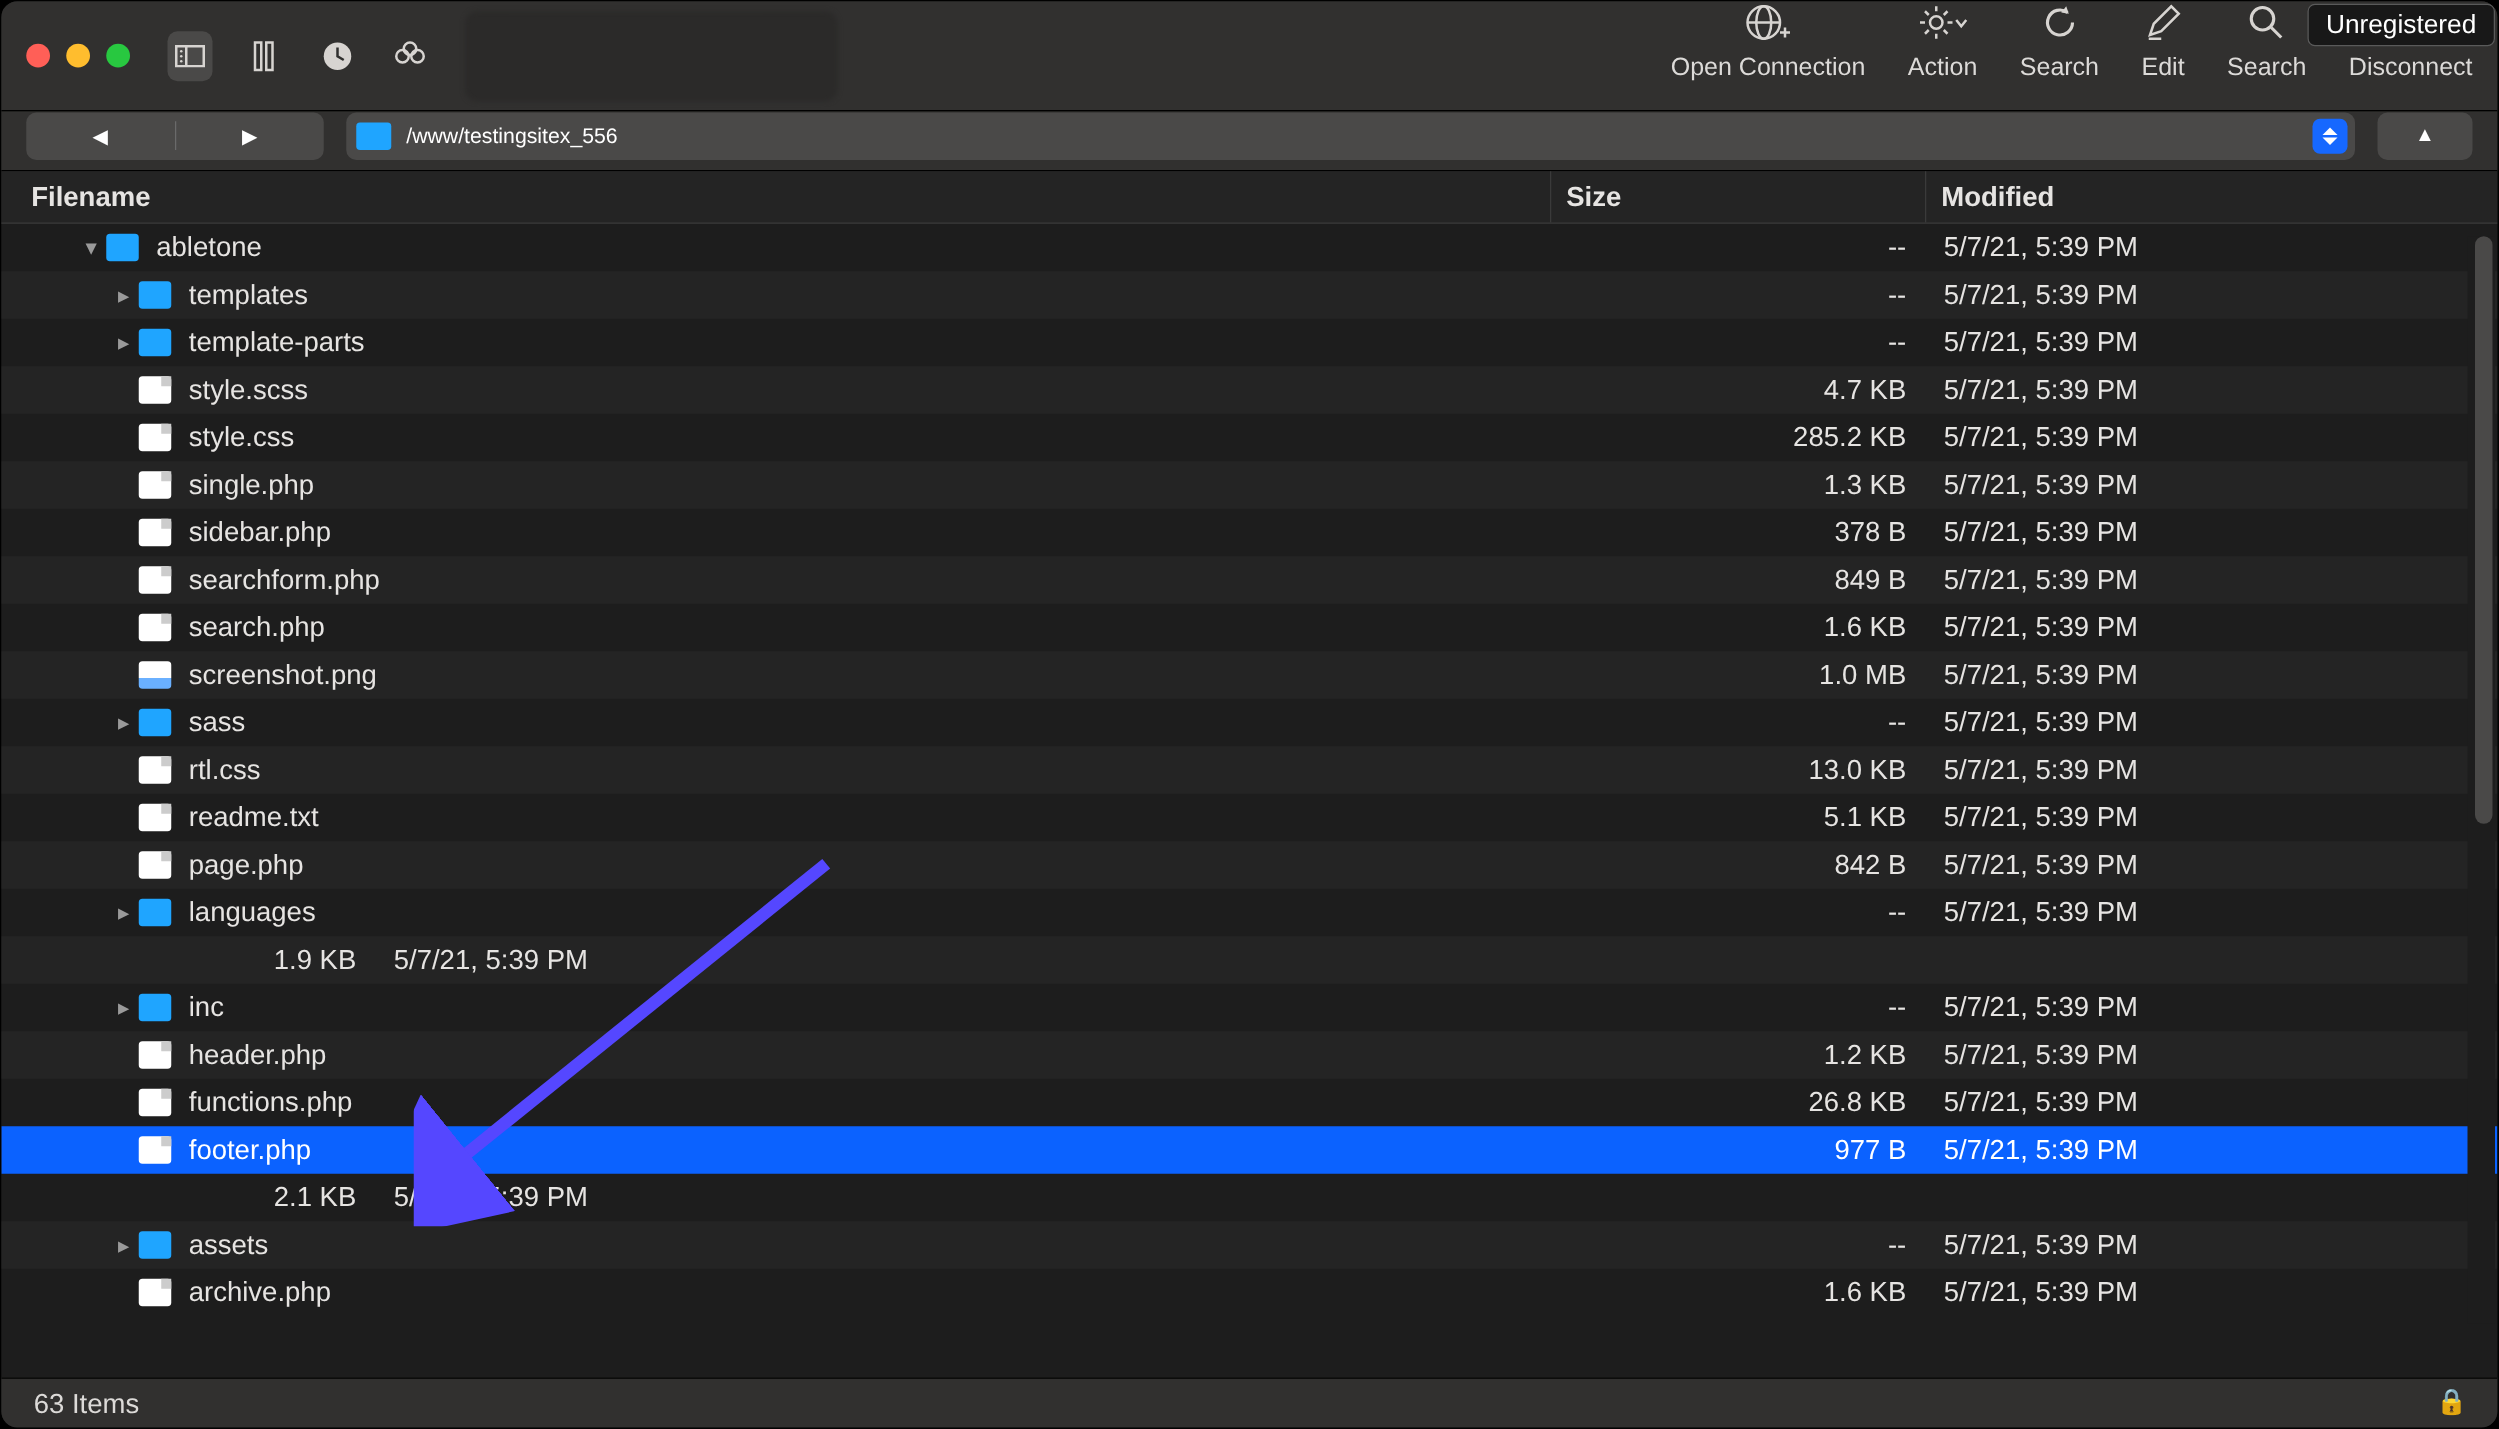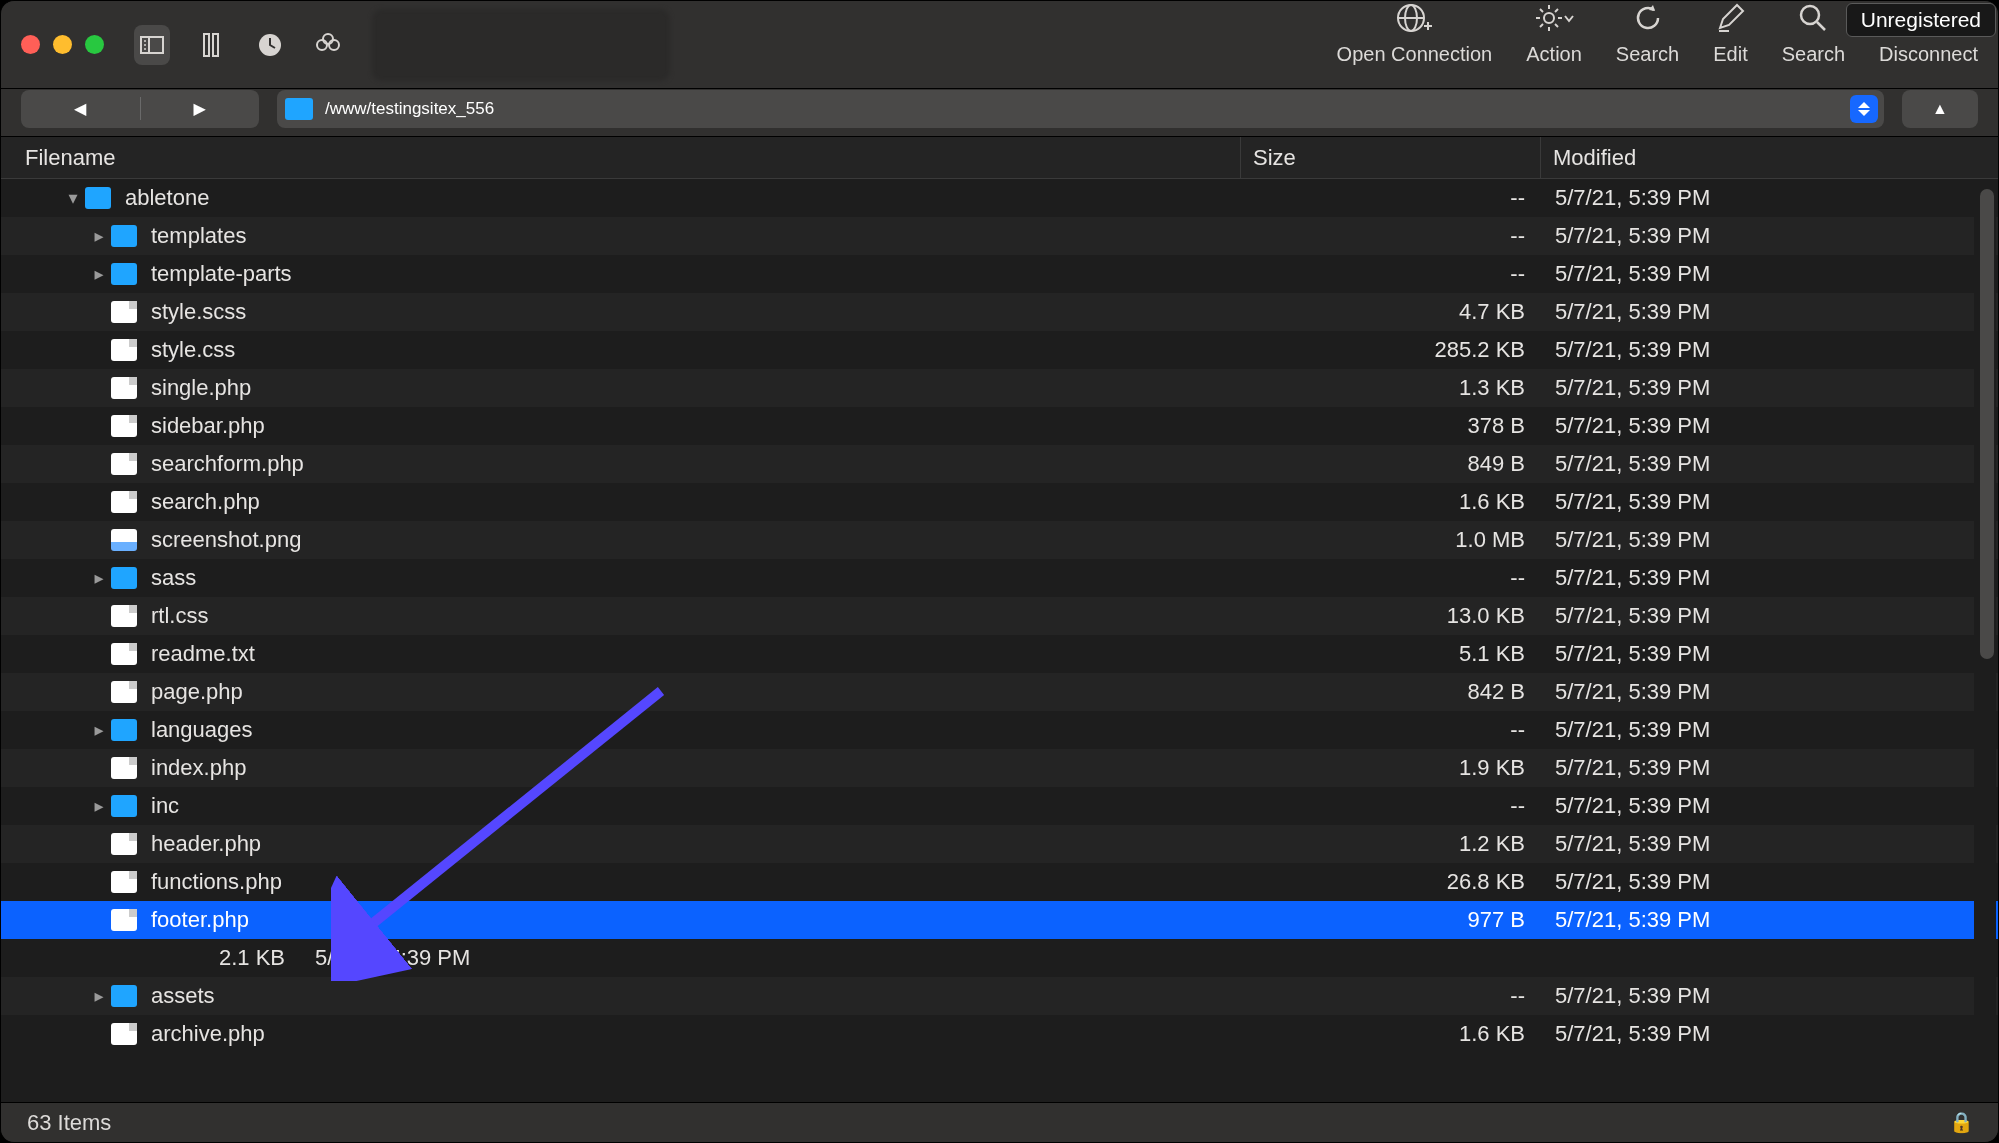--- a/index.html
+++ b/index.html
@@ -51,21 +51,21 @@
     display:flex; flex-direction:column; align-items:center; justify-content:center; gap:2px;
   }
   .pathfield .badge::before,.pathfield .badge::after{content:"";width:0;height:0;border-left:6px solid transparent;border-right:6px solid transparent;}
   .pathfield .badge::before{border-bottom:6px solid #fff;}
   .pathfield .badge::after{border-top:6px solid #fff;}
   .up {
     width:76px; height:38px; background:#4a4948; border-radius:8px; display:flex; align-items:center; justify-content:center; color:#fff;
   }
   
   .headerrow {
-    height:42px; background:#242424; display:flex; align-items:center; color:#e6e4e2; font-size:22px; border-bottom:1px solid #3a3a3a;
+    height:42px; background:#242424; display:flex; align-items:center; color:#e6e4e2; font-size:22px; border-bottom:1px solid #3a3a3a;font-weight:bold;
   }
   .col-name { width:1240px; padding-left:24px; border-right:1px solid #3a3a3a; height:100%; display:flex; align-items:center;}
   .col-size { width:300px; padding-left:12px; border-right:1px solid #3a3a3a; height:100%; display:flex; align-items:center;}
   .col-mod  { flex:1;  padding-left:12px; height:100%; display:flex; align-items:center;}
   
   .files { position:relative; height:calc(1143px - 88px - 48px - 42px - 40px); overflow:hidden; }
   .row {
     height:38px; display:flex; align-items:center; color:#e6e4e2; font-size:22px; position:relative;
   }
   .row.alt { background:#242424; }
@@ -379,26 +379,20 @@
         <div class="name-cell">
           <span class="indent" style="width: 26px;"></span>
           <span class="chev">▸</span>
           <span class="ficon folder"></span>
           <span>languages</span>
         </div>
         <div class="size-cell">--</div>
         <div class="mod-cell">5/7/21, 5:39 PM</div>
       </div>
       <div class="row alt">
-        <div class="name-cell">
-          <span class="indent" style="width: 26px;"></span>
-          <span class="chev blank">▸</span>
-          <span class="ficon file"></span>
-          <span>index.php</span>
-        </div>
         <div class="size-cell">1.9 KB</div>
         <div class="mod-cell">5/7/21, 5:39 PM</div>
       </div>
       <div class="row">
         <div class="name-cell">
           <span class="indent" style="width: 26px;"></span>
           <span class="chev">▸</span>
           <span class="ficon folder"></span>
           <span>inc</span>
         </div>

